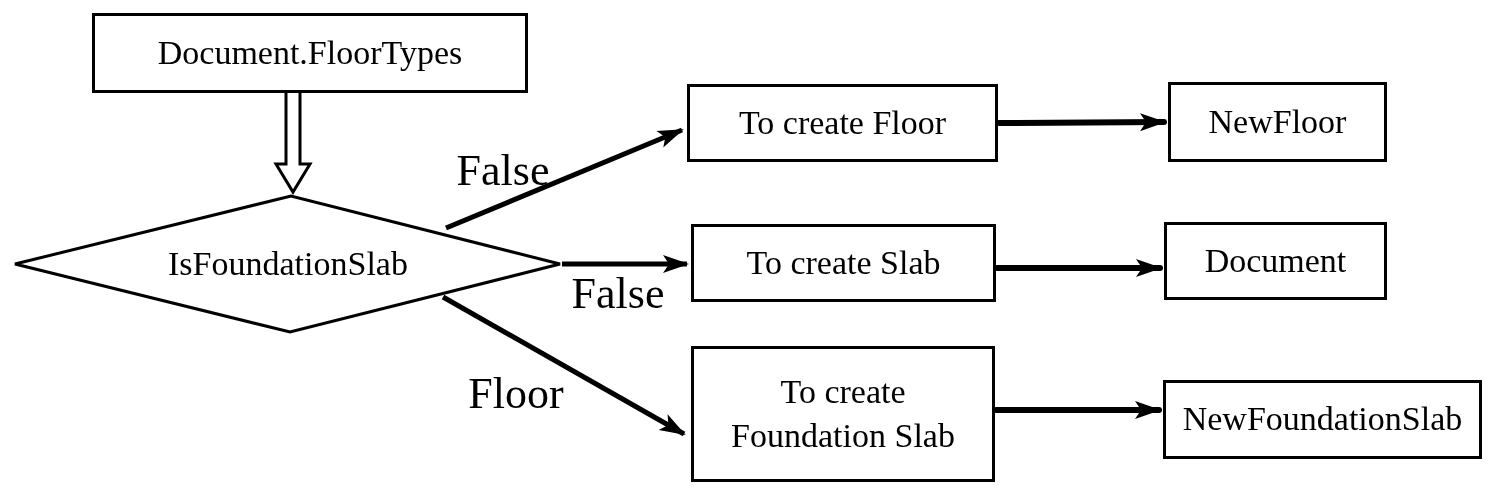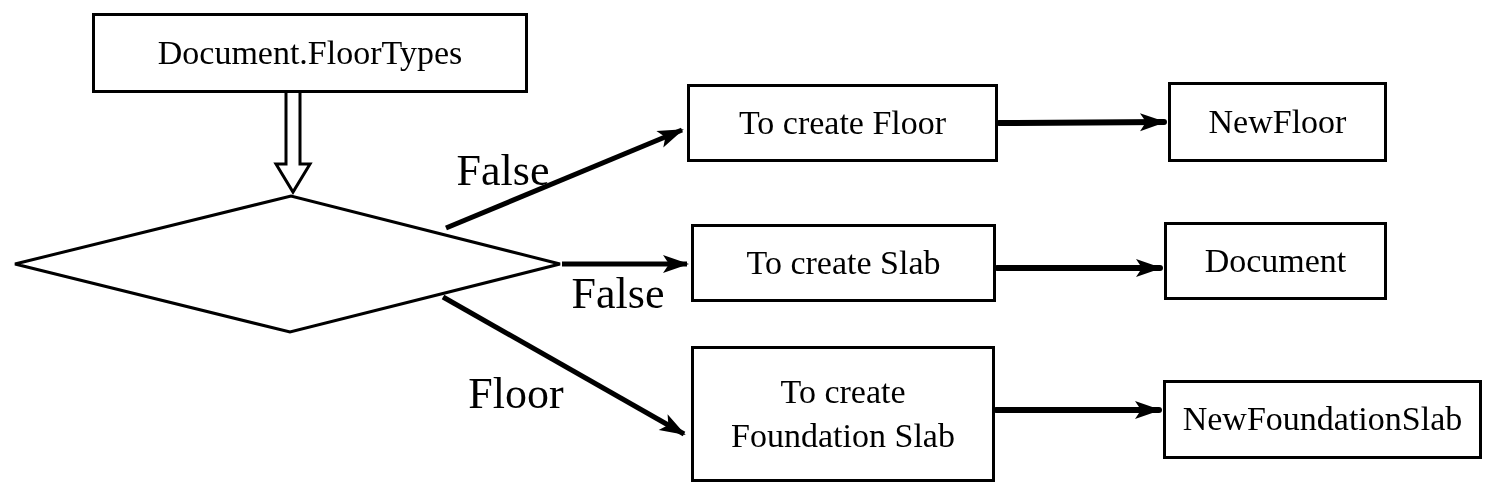--- a/index.html
+++ b/index.html
@@ -95,20 +95,21 @@
   </div>
 
   <div class="node" style="left:1164px; top:222px; width:223px; height:78px;">
     <span>Document</span>
   </div>
 
   <div class="node" style="left:1163px; top:380px; width:319px; height:79px;">
     <span>NewFoundationSlab</span>
   </div>
 
+  <div class="shape-label" style="left:288px; top:264px;">IsFoundationSlab</div>
 
   <div class="edge-label" style="left:503px; top:170px;">False</div>
 
   <div class="edge-label" style="left:618px; top:293px;">False</div>
 
   <div class="edge-label" style="left:516px; top:393px;">Floor</div>
 
 </div>
 
 </body></html>

